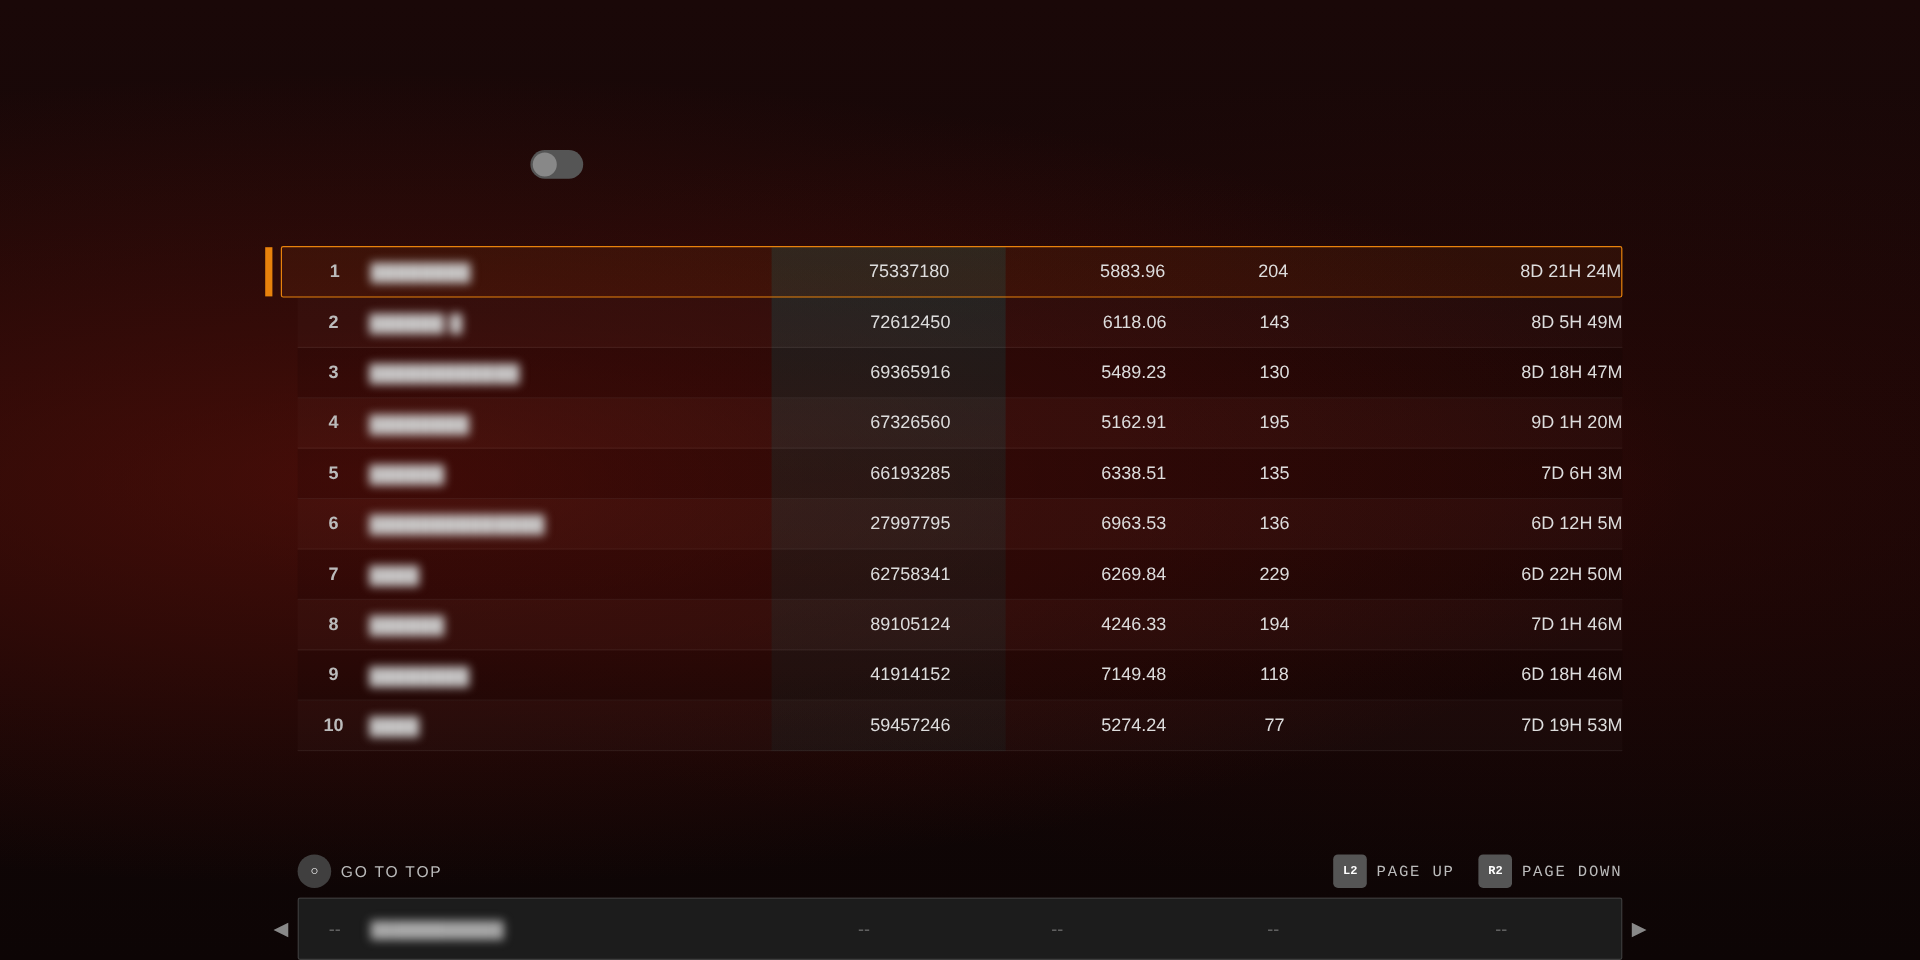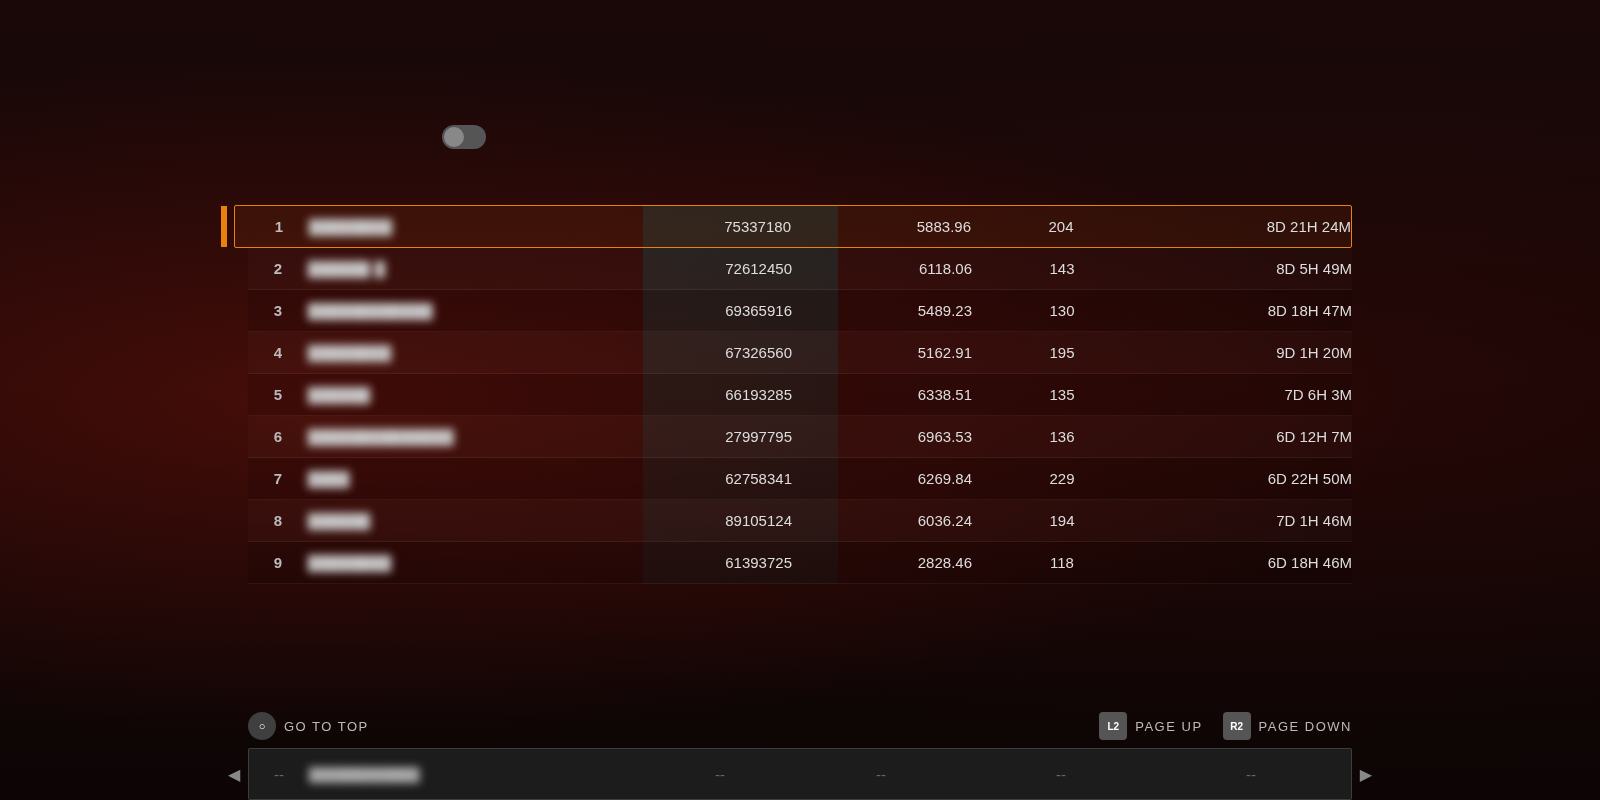--- a/index.html
+++ b/index.html
@@ -70,20 +70,21 @@
       align-items: center;
       gap: 0;
       flex: 1;
       justify-content: center;
     }
 
     .nav-btn-wrapper {
       display: flex;
       align-items: center;
       gap: 8px;
+      font-family: Liberation Mono, monospace;
     }
 
     .nav-controller-btn {
       width: 28px;
       height: 28px;
       background: #555;
       border-radius: 4px;
       display: flex;
       align-items: center;
       justify-content: center;
@@ -583,50 +584,58 @@
         <div class="td-value center">135</div>
         <div class="td-value">7D 6H 3M</div>
       </div>
 
       <div class="table-row">
         <div class="td-rank">6</div>
         <div class="td-player blurred">██████████████</div>
         <div class="td-value">27997795</div>
         <div class="td-value">6963.53</div>
         <div class="td-value center">136</div>
-        <div class="td-value">6D 12H 7M</div>
+        <div class="td-value">6D 12H 5M</div>
       </div>
 
       <div class="table-row">
         <div class="td-rank">7</div>
         <div class="td-player blurred">████</div>
         <div class="td-value">62758341</div>
         <div class="td-value">6269.84</div>
         <div class="td-value center">229</div>
         <div class="td-value">6D 22H 50M</div>
       </div>
 
       <div class="table-row">
         <div class="td-rank">8</div>
         <div class="td-player blurred">██████</div>
         <div class="td-value">89105124</div>
-        <div class="td-value">6036.24</div>
+        <div class="td-value">4246.33</div>
         <div class="td-value center">194</div>
         <div class="td-value">7D 1H 46M</div>
       </div>
 
       <div class="table-row">
         <div class="td-rank">9</div>
         <div class="td-player blurred">████████</div>
-        <div class="td-value">61393725</div>
-        <div class="td-value">2828.46</div>
+        <div class="td-value">41914152</div>
+        <div class="td-value">7149.48</div>
         <div class="td-value center">118</div>
         <div class="td-value">6D 18H 46M</div>
       </div>
 
+      <div class="table-row">
+        <div class="td-rank">10</div>
+        <div class="td-player blurred">████</div>
+        <div class="td-value">59457246</div>
+        <div class="td-value">5274.24</div>
+        <div class="td-value center">77</div>
+        <div class="td-value">7D 19H 53M</div>
+      </div>
     </div>
   </div>
 
   <div class="bottom-controls">
     <div class="go-top-btn">
       <div class="ctrl-icon">○</div>
       <span class="ctrl-label">GO TO TOP</span>
     </div>
     <div class="page-controls">
       <div class="nav-btn-wrapper">

